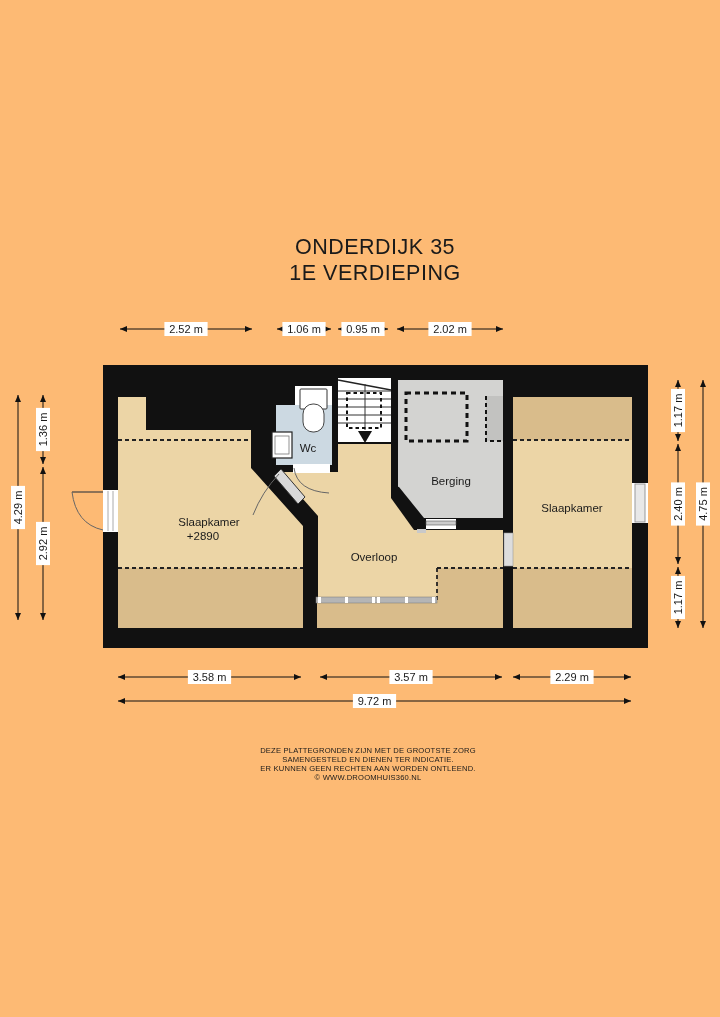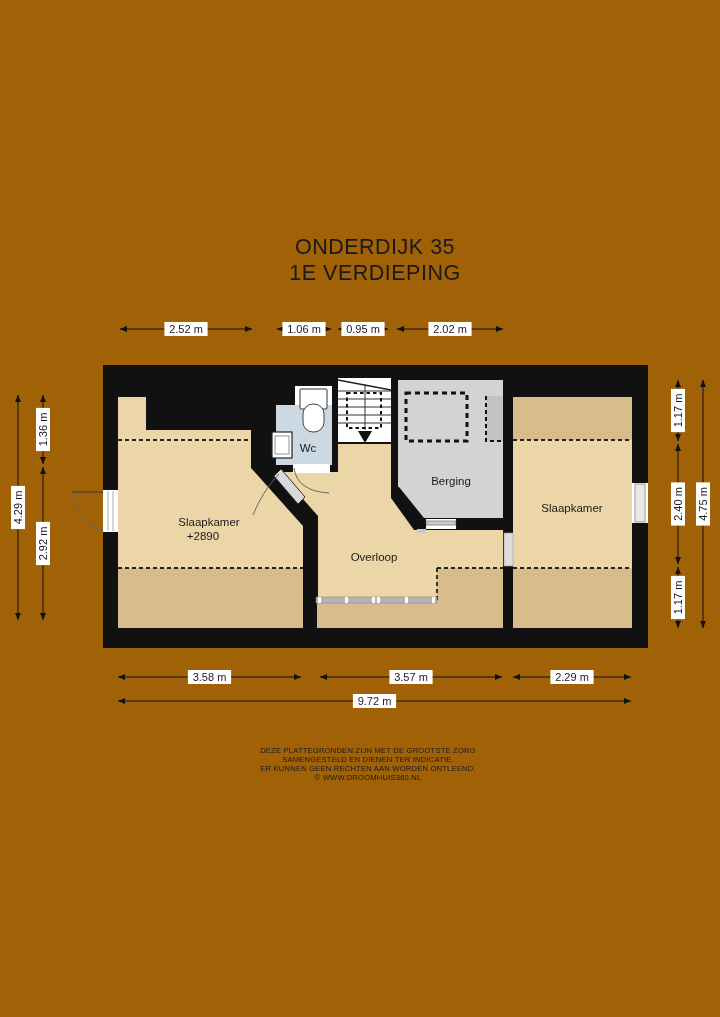--- a/index.html
+++ b/index.html
@@ -1,16 +1,16 @@
 <!DOCTYPE html>
 <html><head>
 <meta charset="utf-8">
 <style>
   html,body{margin:0;padding:0;background:#fff;}
-  .page{position:relative;width:720px;height:1017px;background:#a16207;overflow:hidden;
+  .page{position:relative;width:720px;height:1017px;background:#fdba74;overflow:hidden;
         font-family:"Liberation Sans", sans-serif;}
   svg text{font-family:"Liberation Sans", sans-serif;fill:#1a1a1a;}
   .title-line{font-size:21.5px;letter-spacing:0.5px;}
   .room-label{font-size:11.5px;}
   .dim-label{font-size:11px;}
   .footer-line{font-size:7.6px;letter-spacing:0.2px;}
 </style>
 </head>
 <body>
 

